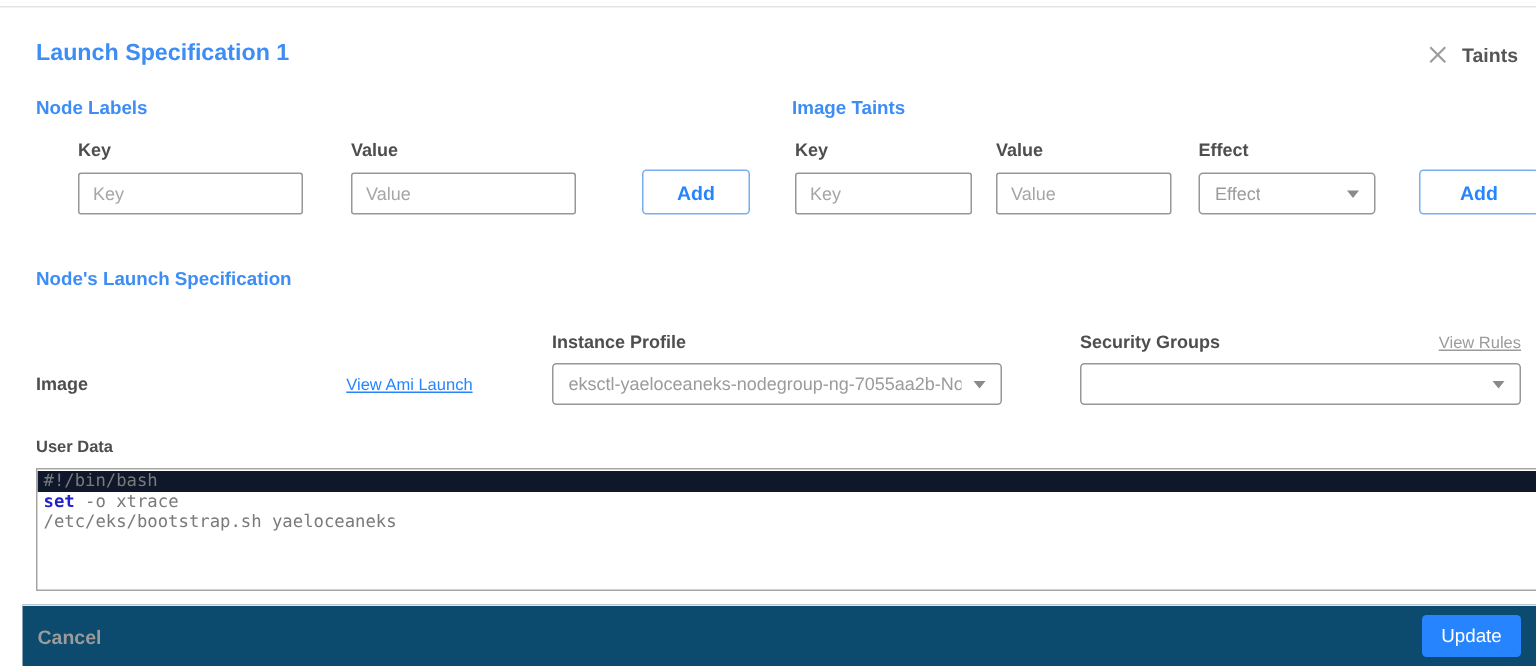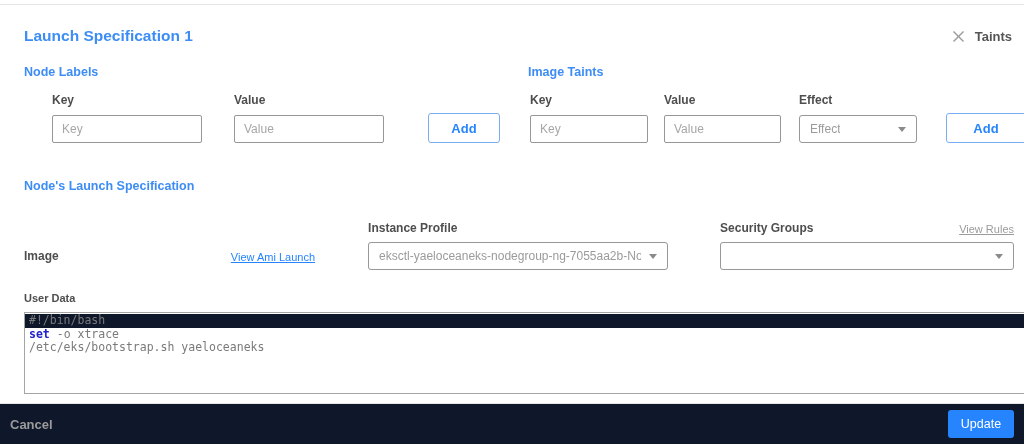--- a/index.html
+++ b/index.html
@@ -70,22 +70,22 @@
     margin-top:8px; width:1005px; height:82px; border:1px solid #a5a5a5; background:#fff;
     font-family:"DejaVu Sans Mono","Liberation Mono",monospace; font-size:11.5px;
     line-height:13.5px; color:#7a7a7a; overflow:hidden; padding-top:1px; cursor:text;
   }
   .code-line { white-space:pre; padding:0 4px; }
   .code-line.highlighted { background:#0f172a; }
   .kw { color:var(--keyword,#2222cc); font-weight:700; }
 
   
   footer {
-    position:absolute; left:0; right:0; bottom:0; height:41px;
-    background:#0f172a; border-top:1px solid #e8e8e8;
+    position:absolute; left:15px; right:0; bottom:0; height:41px;
+    background:#0c4a6e; border-top:1px solid #e8e8e8;
     display:flex; align-items:center; justify-content:space-between; padding:0 10px;
   }
   .cancel { font-size:13px; font-weight:700; color:#9b9b9b; cursor:pointer; }
   .update-btn {
     min-width:66px; height:28px; padding:3px 12px; background:var(--accent,#2176f5);
     color:#fff; border:none; border-radius:3px; font-size:12.5px; cursor:pointer;
     font-family:"Liberation Sans", sans-serif;
   }
 </style>
 </head>

